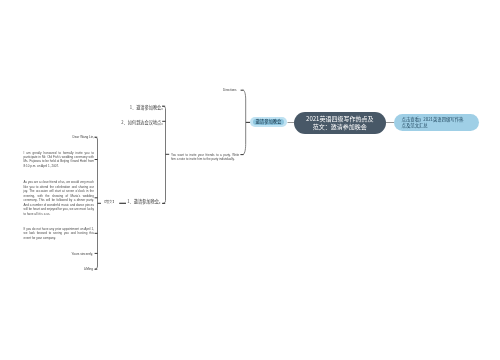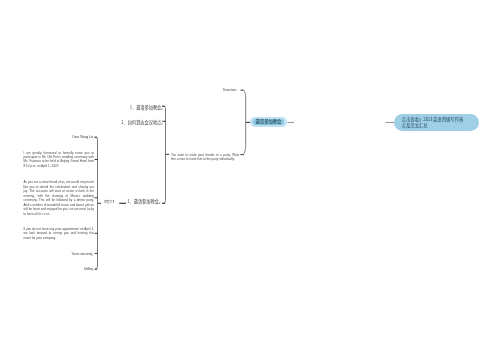--- a/index.html
+++ b/index.html
@@ -65,20 +65,26 @@
     <path d="M94.6 269.2 L97.3 269.2" stroke="#3a3a3a" stroke-width="1" fill="none"></path>
     <path d="M94.6 159.5 L97.6 159.5" stroke="#3a3a3a" stroke-width="1" fill="none"></path>
     <path d="M94.6 197.8 L97.6 197.8" stroke="#3a3a3a" stroke-width="1" fill="none"></path>
     <path d="M94.6 233.3 L97.6 233.3" stroke="#3a3a3a" stroke-width="1" fill="none"></path>
     <path d="M94.6 253.4 L97.6 253.4" stroke="#3a3a3a" stroke-width="1" fill="none"></path>
     <path d="M97.4 203.3 L101.0 203.3" stroke="#3a3a3a" stroke-width="1" fill="none"></path>
 
     <path d="M119.2 203.3 L126 203.3" stroke="#3a3a3a" stroke-width="1.2" fill="none"></path>
   </svg>
 
+  <div class="node center-node" style="left:294px;top:112px;width:91.5px;height:21.5px;">
+    <div>
+      <div class="cjk">2021英语四级写作热点及</div>
+      <div class="cjk">范文：邀请参加晚会</div>
+    </div>
+  </div>
 
   <div class="node blue-node" style="left:394px;top:114px;width:84.5px;height:17px;">
     <div>
       <div class="cjk">点击查看》2021英语四级写作热</div>
       <div class="cjk">点及范文汇总</div>
     </div>
   </div>
 
   <div class="node blue-node-sm" style="left:250.2px;top:117.4px;width:36.5px;height:9.9px;">
     <span class="cjk">邀请参加晚会</span>

